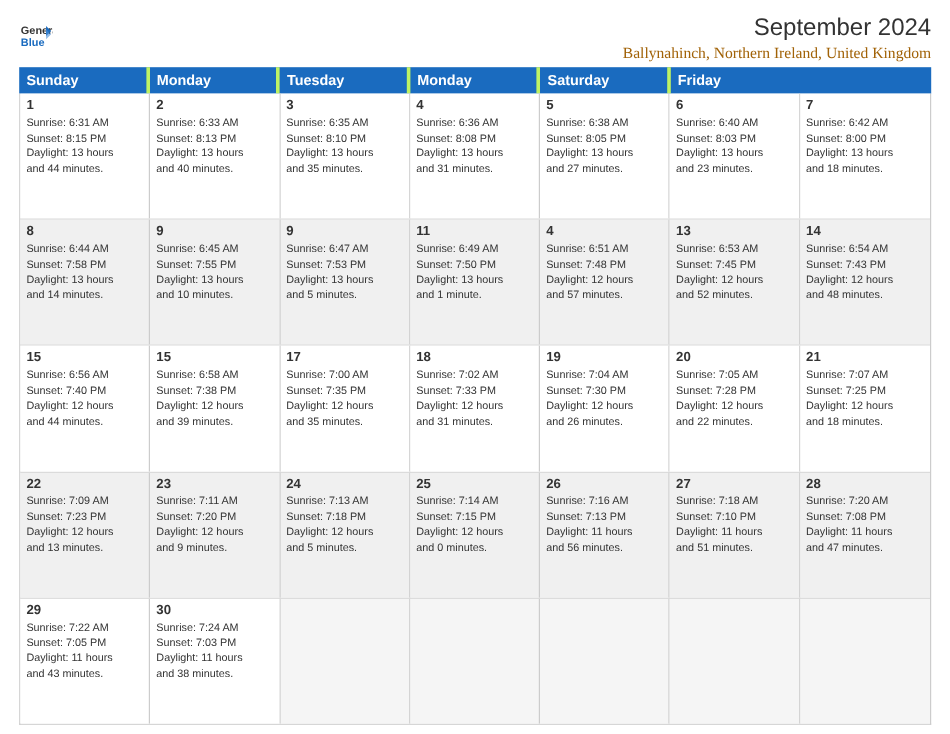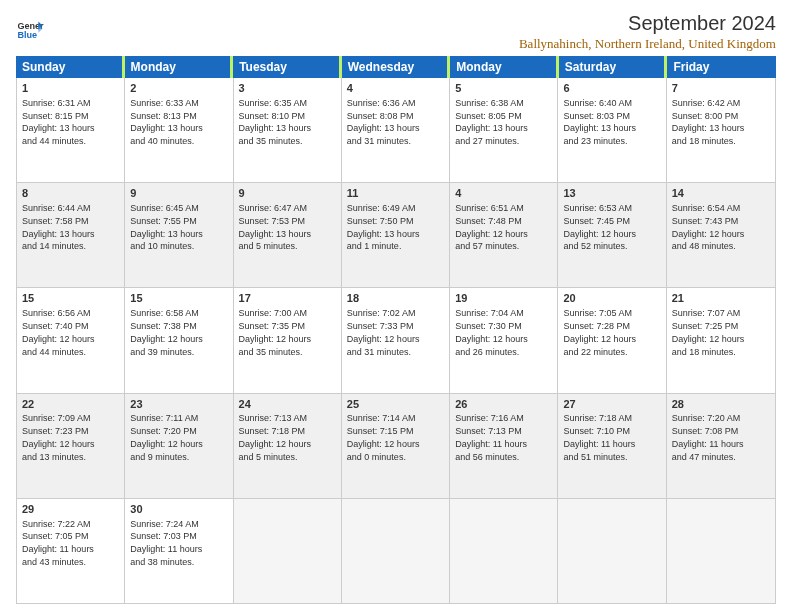--- a/index.html
+++ b/index.html
@@ -124,21 +124,20 @@
       <div class="main-title">September 2024</div>
       <div class="subtitle">Ballynahinch, Northern Ireland, United Kingdom</div>
     </div>
   </div>
 
   <div class="calendar">
     <div class="cal-header">
       <div class="cal-header-cell">Sunday</div>
       <div class="cal-header-cell">Monday</div>
       <div class="cal-header-cell">Tuesday</div>
-      <div class="cal-header-cell">Wednesday</div>
       <div class="cal-header-cell">Monday</div>
       <div class="cal-header-cell">Saturday</div>
       <div class="cal-header-cell">Friday</div>
     </div>
     <div class="cal-body">
 
       <div class="cal-row">
         <div class="cal-cell"><span class="day-num">1</span><span class="cell-text">Sunrise: 6:31 AM<br>Sunset: 8:15 PM<br>Daylight: 13 hours<br>and 44 minutes.</span></div>
         <div class="cal-cell"><span class="day-num">2</span><span class="cell-text">Sunrise: 6:33 AM<br>Sunset: 8:13 PM<br>Daylight: 13 hours<br>and 40 minutes.</span></div>
         <div class="cal-cell"><span class="day-num">3</span><span class="cell-text">Sunrise: 6:35 AM<br>Sunset: 8:10 PM<br>Daylight: 13 hours<br>and 35 minutes.</span></div>

